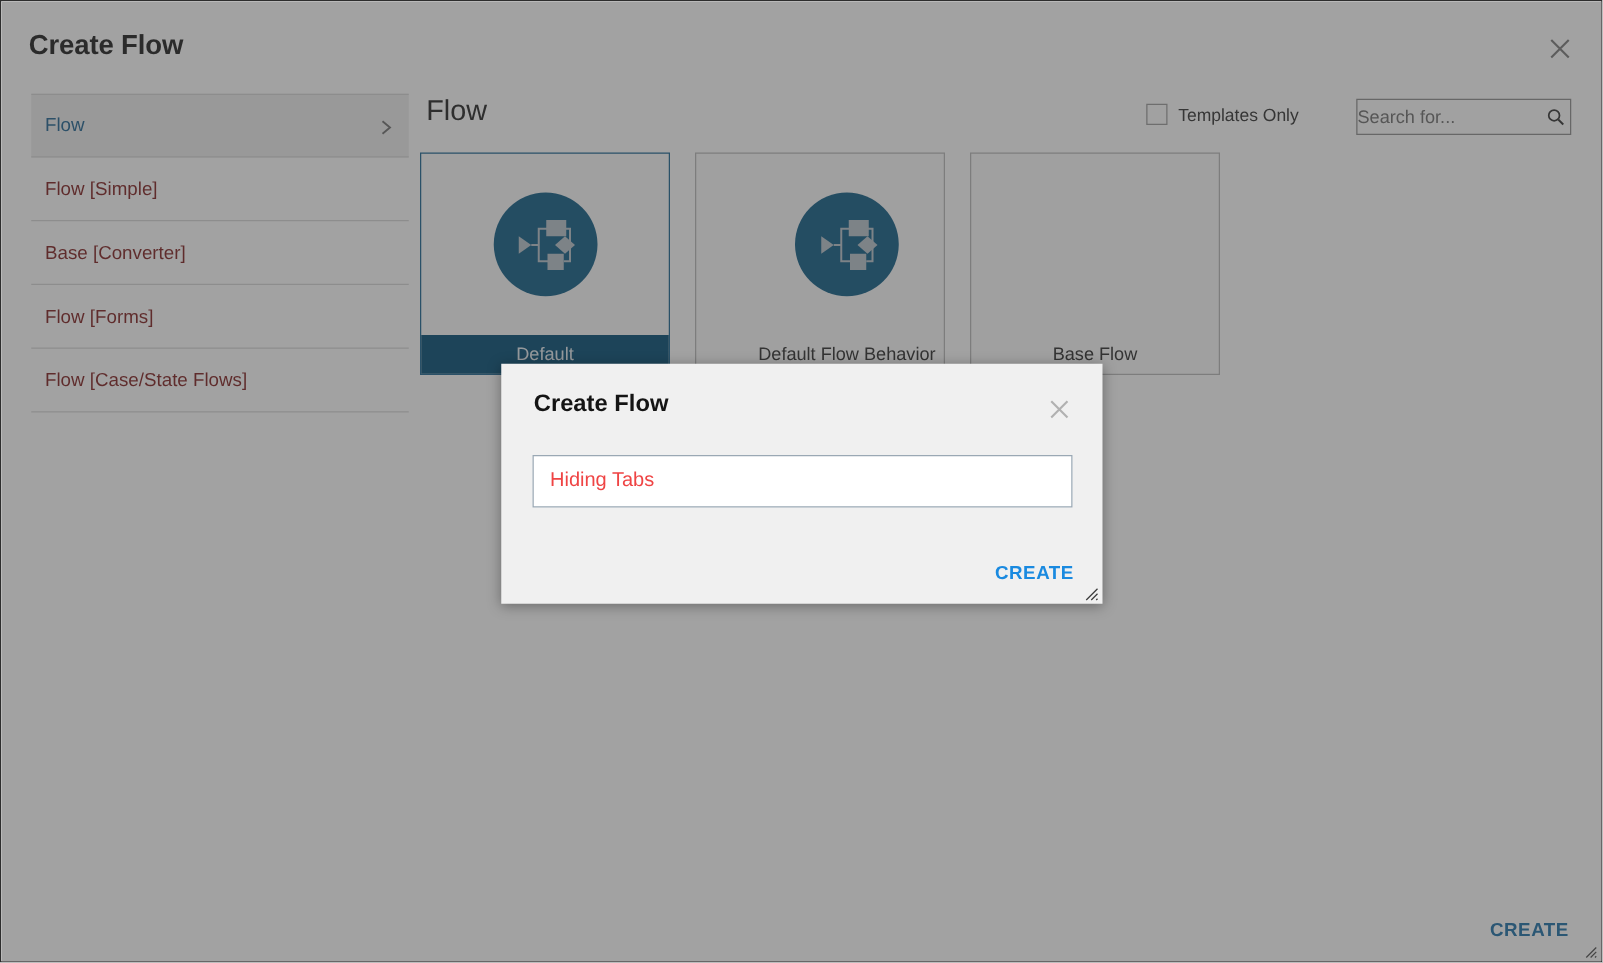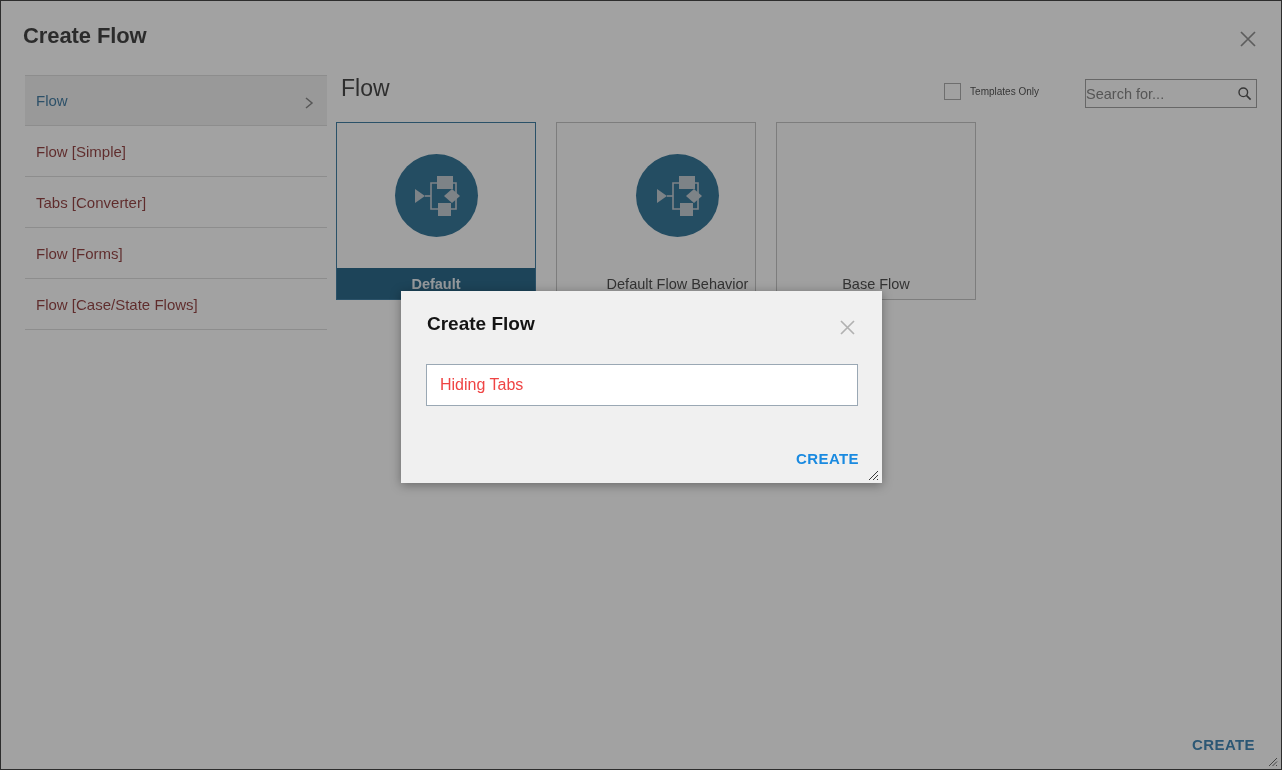--- a/index.html
+++ b/index.html
@@ -91,21 +91,21 @@
     display: flex; align-items: center;
     gap: 9px;
   }
   .tpl-checkbox {
     width: 17px; height: 17px;
     border: 1px solid #9b9b9b;
     background: #fdfdfd;
     cursor: pointer;
   }
   .tpl-label {
-    font-size: 10px;
+    font-size: 14px;
     color: #303030;
     white-space: nowrap;
   }
   .search-box {
     position: absolute;
     right: 0; top: 4px;
     width: 172px; height: 29px;
     border: 1px solid #8f8f8f;
     background: #fdfdfd;
     display: flex; align-items: center;
@@ -270,21 +270,21 @@
         <span class="chev">
           <svg viewBox="0 0 12 12" width="12" height="12" aria-hidden="true">
             <path d="M3 1 L9 6 L3 11" stroke="#6f6f6f" stroke-width="1.5" fill="none"></path>
           </svg>
         </span>
       </div>
       <div class="side-item">
         <span>Flow [Simple]</span>
       </div>
       <div class="side-item">
-        <span>Tabs [Converter]</span>
+        <span>Base [Converter]</span>
       </div>
       <div class="side-item">
         <span>Flow [Forms]</span>
       </div>
       <div class="side-item">
         <span>Flow [Case/State Flows]</span>
       </div>
     </div>
 
     <div class="panel-head">
@@ -299,21 +299,21 @@
           <svg viewBox="0 0 15 15" width="15" height="15" aria-hidden="true">
             <circle cx="6.3" cy="6.3" r="4.3" stroke="#303030" stroke-width="1.4" fill="none"></circle>
             <path d="M9.6 9.6 L13.6 13.6" stroke="#303030" stroke-width="1.6" fill="none"></path>
           </svg>
         </span>
       </div>
     </div>
 
     <div class="cards">
 
-      <div class="card selected" style="left:0px; top:0px;font-weight:bold;">
+      <div class="card selected" style="left:0px; top:0px;">
         <div class="card-body">
           <div class="flow-badge">
             <svg viewBox="0 0 54 46" width="54" height="46" aria-hidden="true">
               <g stroke="#b9c4cc" stroke-width="1.6" fill="none">
                 <path d="M16 23 L22 23"></path>
                 <path d="M22 23 L22 10 L30 10"></path>
                 <path d="M22 23 L22 36 L30 36"></path>
                 <path d="M42 10 L47 10 L47 23 L44 23"></path>
                 <path d="M42 36 L47 36 L47 23"></path>
               </g>

